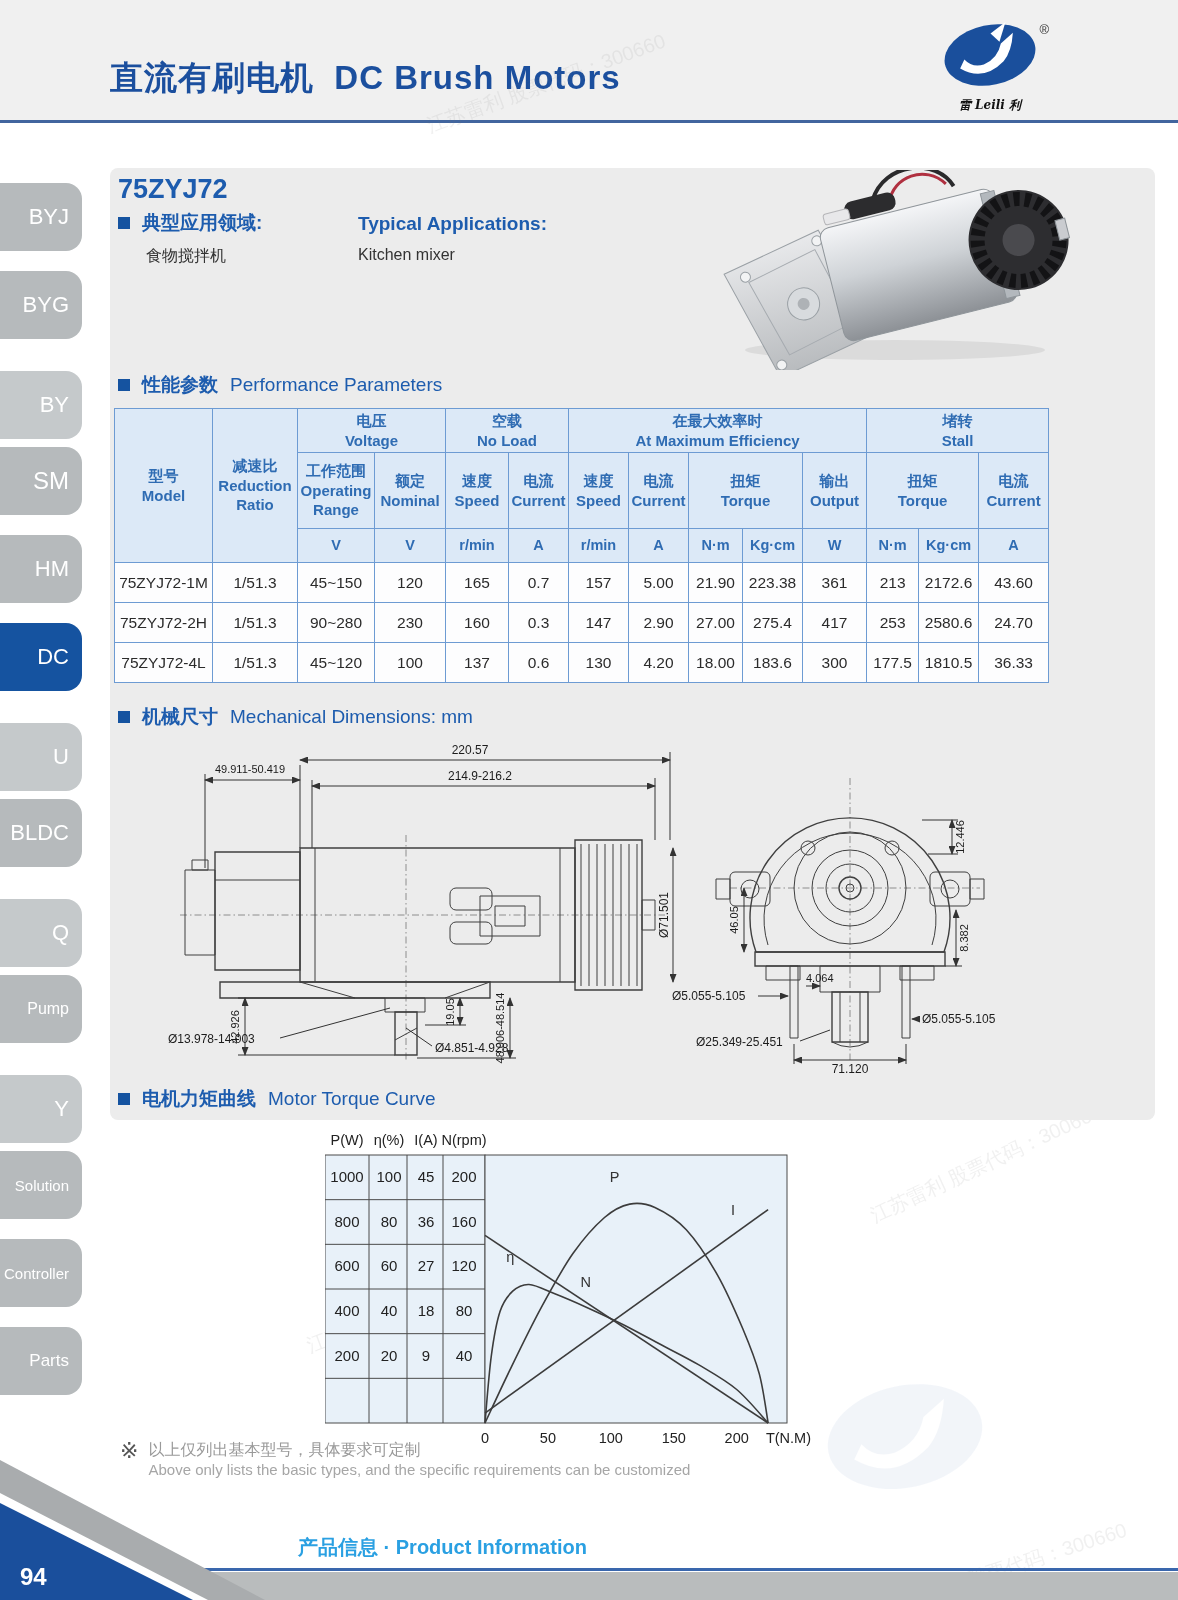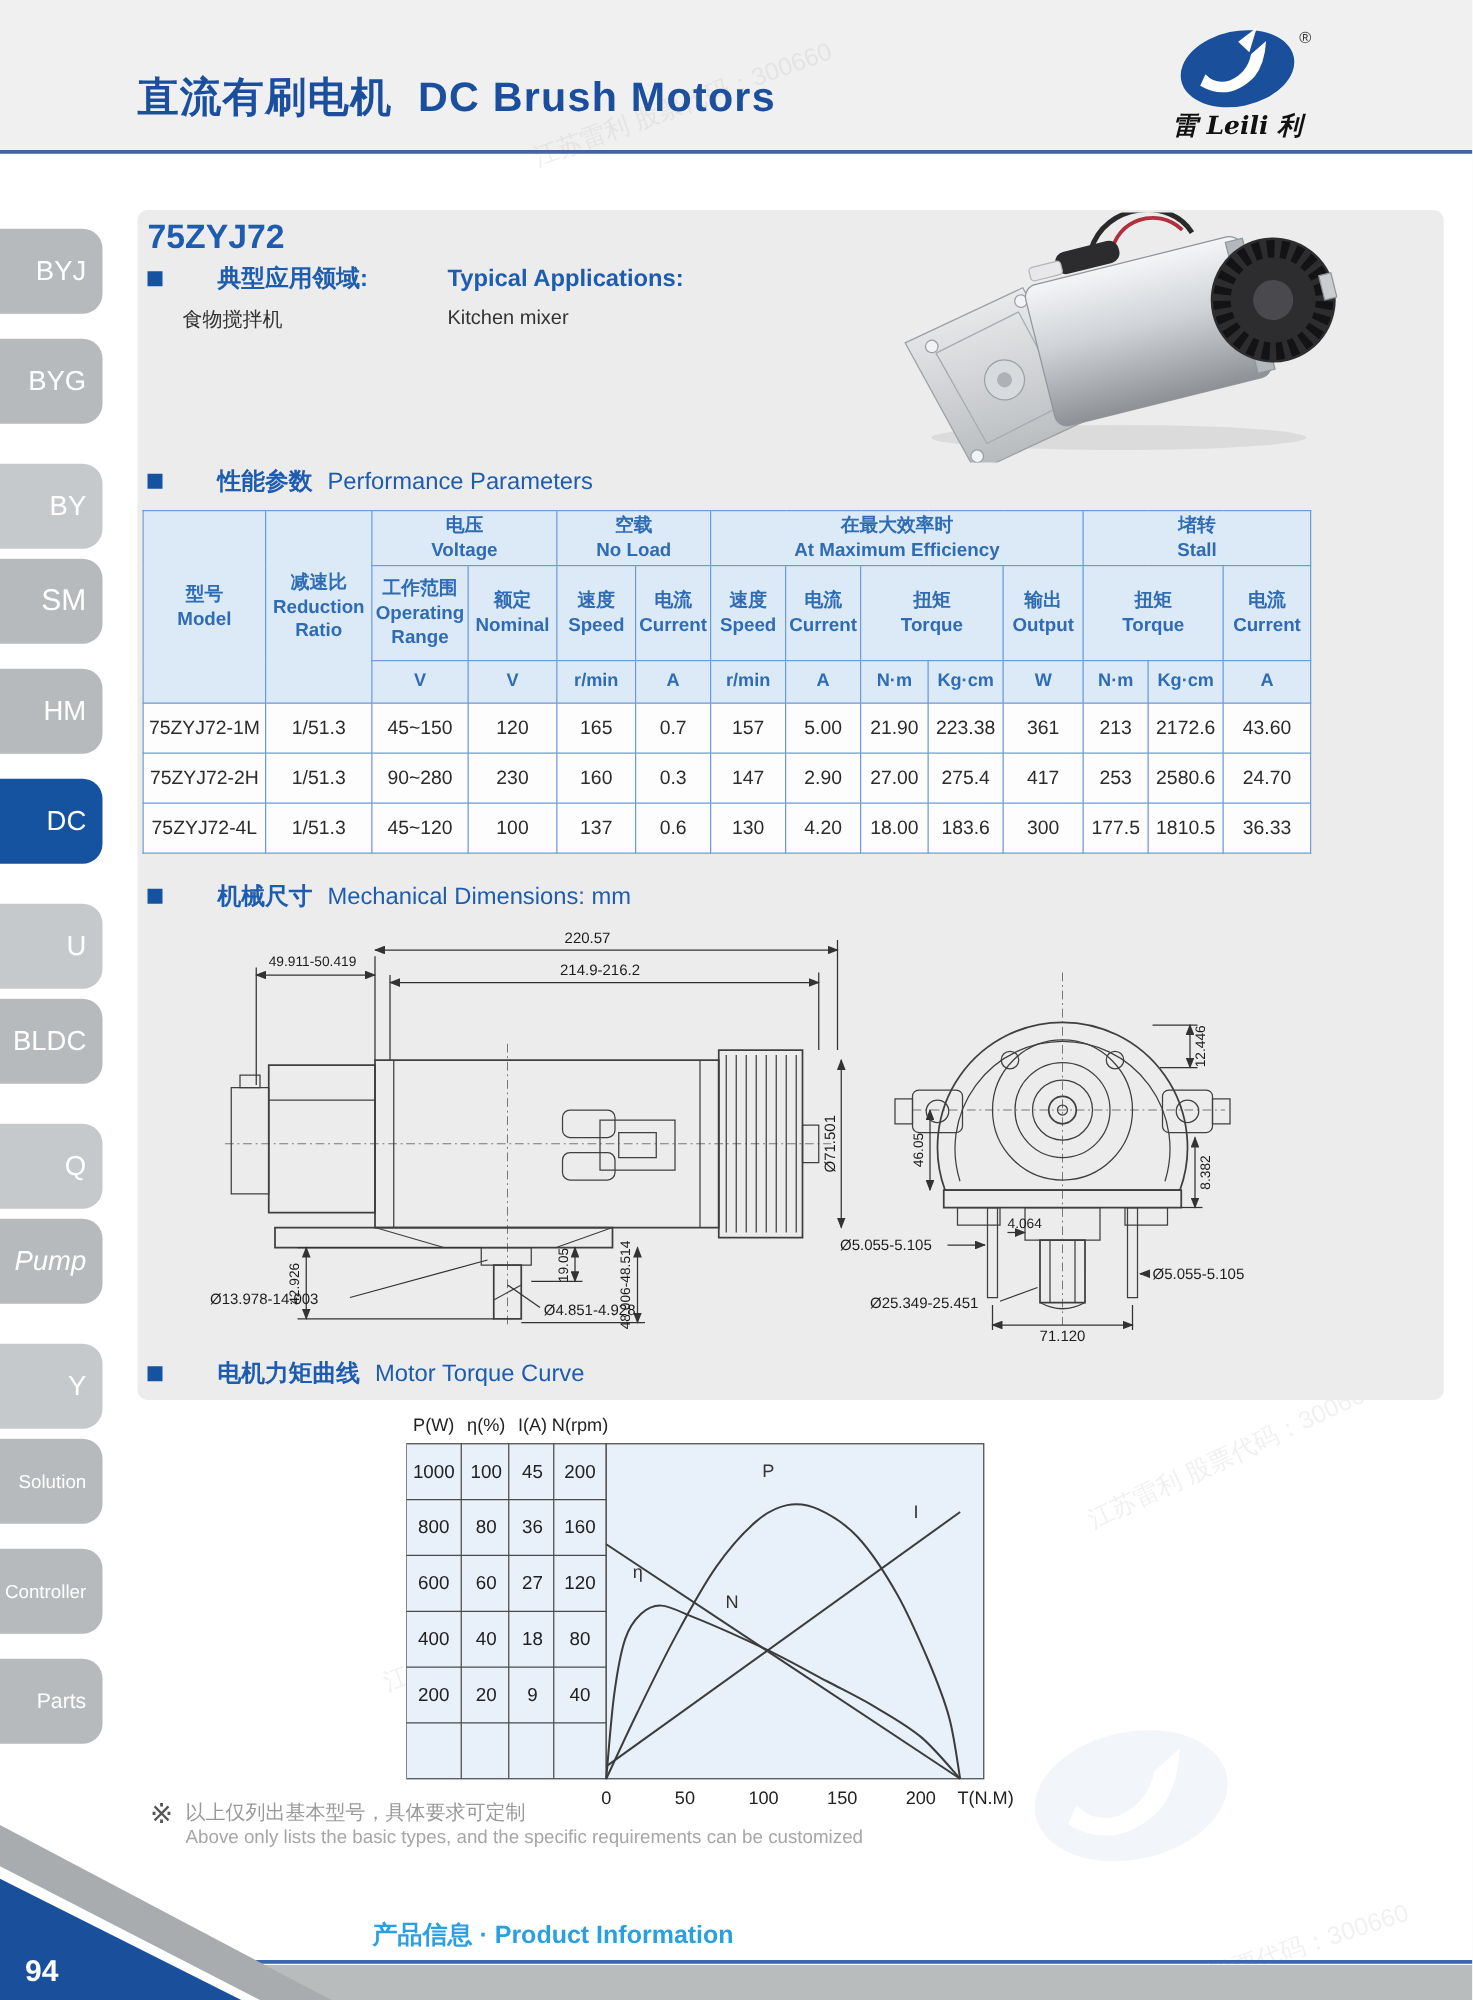--- a/index.html
+++ b/index.html
@@ -11,34 +11,34 @@
   html,body{background:#fff;}
   body{font-family:"Liberation Sans","DejaVu Sans",sans-serif;color:#222;}
   .page{position:relative;width:1178px;height:1600px;background:#fff;overflow:hidden;}
 
   
   .top-band{position:absolute;left:0;top:0;width:100%;height:120px;background:#f0f0f0;}
   .page-title{position:absolute;left:110px;top:56px;font-size:33px;font-weight:bold;color:var(--blue-dark);letter-spacing:1px;}
   .blue-rule{position:absolute;left:0;top:120px;width:100%;height:3px;background:#41659e;}
   .logo{position:absolute;left:925px;top:22px;width:130px;height:92px;text-align:center;}
   .logo .reg{position:absolute;right:6px;top:0;font-size:13px;color:#333;}
-  .logo-text{position:absolute;left:0;right:0;bottom:0;font-family:"DejaVu Serif","Liberation Serif",serif;font-style:italic;font-weight:bold;font-size:20px;color:#111;}
+  .logo-text{position:absolute;left:0;right:0;bottom:0;font-family:"DejaVu Serif","Liberation Serif",serif;font-style:italic;font-weight:bold;font-size:12px;color:#111;}
 
   
   .side-tab{position:absolute;left:0;width:82px;height:68px;background:#b6babc;border-radius:0 16px 16px 0;
     color:#fff;display:flex;align-items:center;justify-content:flex-end;padding-right:13px;font-size:22px;}
   .side-tab.light{background:#c5c9cb;margin-top:12px;}
   .side-tab.active{background:var(--accent);}
 
   
   .panel{position:absolute;left:110px;top:168px;width:1045px;height:952px;background:var(--panel);border-radius:8px;}
   .model-title{position:absolute;left:8px;top:6px;font-size:27px;font-weight:bold;color:var(--blue-head);}
   .sec{position:absolute;display:flex;align-items:baseline;gap:12px;}
   .sec .bullet{width:12px;height:12px;background:var(--accent);align-self:center;flex:0 0 auto;}
-  .sec .zh{font-size:19px;font-weight:bold;color:var(--blue-head);margin-left:32px;}
+  .sec .zh{font-size:19px;font-weight:bold;color:var(--blue-head);}
   .sec .en{font-size:19px;color:var(--blue-head);}
   .app-label{position:absolute;font-size:19px;font-weight:bold;color:var(--blue-head);}
   .app-value{position:absolute;font-size:16px;color:#333;}
 
   
   .perf-table{position:absolute;left:4px;top:240px;border-collapse:collapse;table-layout:fixed;width:934px;background:#fff;}
   .perf-table th,.perf-table td{border:1.5px solid var(--tbl-border);text-align:center;vertical-align:middle;}
   .perf-table th{background:var(--tbl-head-bg);color:var(--tbl-head-text);font-weight:600;font-size:15px;line-height:1.3;white-space:pre-line;}
   .perf-table tr.gr{height:44px;} .perf-table tr.sub{height:76px;} .perf-table tr.units{height:34px;}
   .perf-table tr.units th{font-weight:600;font-size:14.5px;}
@@ -106,21 +106,21 @@
   <nav id="sidebar">
       <div class="side-tab" style="top: 183px; font-size: 22px;">BYJ</div>
       <div class="side-tab" style="top: 271px; font-size: 22px;">BYG</div>
       <div class="side-tab light" style="top: 359px; font-size: 22px;">BY</div>
       <div class="side-tab" style="top: 447px; font-size: 24px; padding-left: 24px;">SM</div>
       <div class="side-tab" style="top: 535px; font-size: 22px;">HM</div>
       <div class="side-tab active" style="top: 623px; font-size: 22px;">DC</div>
       <div class="side-tab light" style="top: 711px; font-size: 22px;">U</div>
       <div class="side-tab" style="top: 799px; font-size: 22px;">BLDC</div>
       <div class="side-tab light" style="top: 887px; font-size: 22px;">Q</div>
-      <div class="side-tab" style="top: 975px; font-size: 22px; font-style: italic;">Pump</div>
+      <div class="side-tab" style="top: 975px; font-size: 16px;">Pump</div>
       <div class="side-tab light" style="top: 1063px; font-size: 22px;">Y</div>
       <div class="side-tab" style="top: 1151px; font-size: 15px;">Solution</div>
       <div class="side-tab" style="top: 1239px; font-size: 15px;">Controller</div>
       <div class="side-tab" style="top: 1327px; font-size: 17px;">Parts</div>
     </nav>
 
   <div class="wm" style="left:420px;top:70px;transform:rotate(-20deg)">江苏雷利  股票代码：300660</div>
   <div class="wm" style="left:880px;top:225px;transform:rotate(-25deg)">江苏雷利  股票代码：300660</div>
   <div class="wm" style="left:150px;top:540px;transform:rotate(-25deg)">江苏雷利  股票代码：300660</div>
   <div class="wm" style="left:560px;top:660px;transform:rotate(-20deg)">江苏雷利  股票代码：300660</div>

